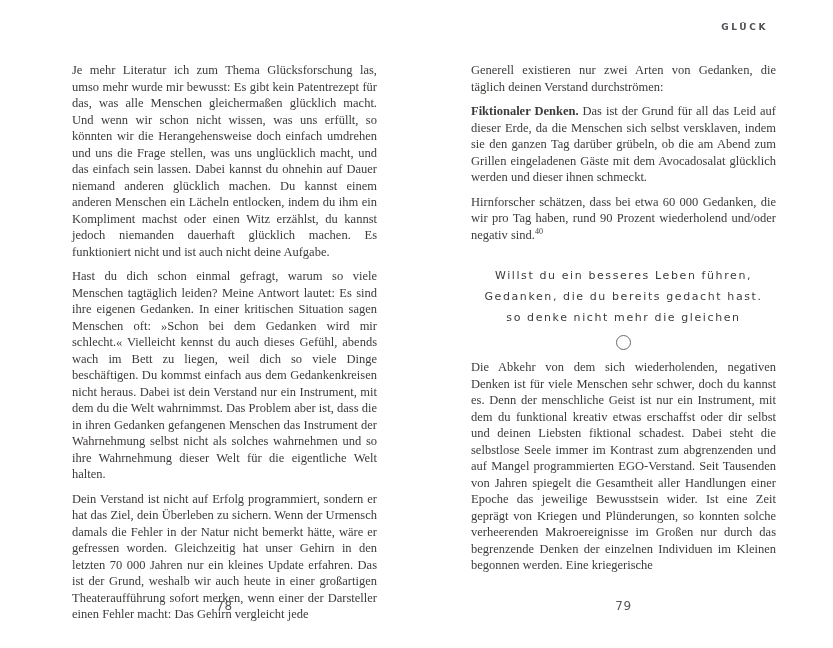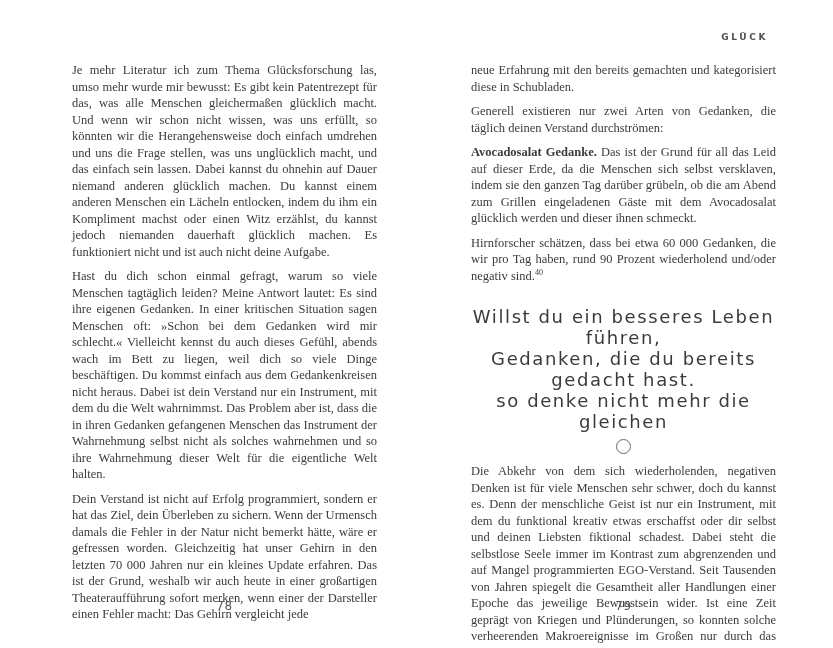--- a/index.html
+++ b/index.html
@@ -13,40 +13,39 @@
   }
   .running-header {
     position: absolute;
     top: 22px;
     right: 65px;
     font-family: "DejaVu Sans", sans-serif;
     font-size: 9px;
     font-weight: bold;
     letter-spacing: 2.6px;
     color: #4e5055;
-    margin-top: 10px;
   }
   .text-col {
     position: absolute;
     top: 54px;
     width: 321px;
     font-size: 12.5px;
     line-height: 16.5px;
     color: #3e3a37;
     text-align: justify;
   }
   .col-left  { left: 64px; }
   .col-right { left: 463px; width: 321px; }
   .text-col p { margin: 8px; }
   .bold { font-weight: bold; }
   sup { font-size: 8px; line-height: 0; vertical-align: super; }
   .quote {
     margin: 22px 0 4px 0;
     font-family: "DejaVu Sans", "Liberation Sans", sans-serif;
-    font-size: 18px;
+    font-size: 11px;
     line-height: 21px;
     letter-spacing: 1.6px;
     text-align: center;
     color: #3b3b3d;
   }
   .ornament {
     width: 13px;
     height: 13px;
     border: 1.6px solid #6a6a6c;
     border-radius: 50%;
@@ -73,23 +72,22 @@
   <div class="running-header">GLÜCK</div>
 
   <div class="text-col col-left">
       <p><span>Je mehr Literatur ich zum Thema Glücksforschung las, umso mehr wurde mir bewusst: Es gibt kein Patentrezept für das, was alle Menschen gleichermaßen glücklich macht. Und wenn wir schon nicht wissen, was uns erfüllt, so könnten wir die Herangehensweise doch einfach umdrehen und uns die Frage stellen, was uns unglücklich macht, und das einfach sein lassen. Dabei kannst du ohnehin auf Dauer niemand anderen glücklich machen. Du kannst einem anderen Menschen ein Lächeln entlocken, indem du ihm ein Kompliment machst oder einen Witz erzählst, du kannst jedoch niemanden dauerhaft glücklich machen. Es funktioniert nicht und ist auch nicht deine Aufgabe.</span></p>
       <p><span>Hast du dich schon einmal gefragt, warum so viele Menschen tagtäglich leiden? Meine Antwort lautet: Es sind ihre eigenen Gedanken. In einer kritischen Situation sagen Menschen oft: »Schon bei dem Gedanken wird mir schlecht.« Vielleicht kennst du auch dieses Gefühl, abends wach im Bett zu liegen, weil dich so viele Dinge beschäftigen. Du kommst einfach aus dem Gedankenkreisen nicht heraus. Dabei ist dein Verstand nur ein Instrument, mit dem du die Welt wahrnimmst. Das Problem aber ist, dass die in ihren Gedanken gefangenen Menschen das Instrument der Wahrnehmung selbst nicht als solches wahrnehmen und so ihre Wahrnehmung dieser Welt für die eigentliche Welt halten.</span></p>
       <p><span>Dein Verstand ist nicht auf Erfolg programmiert, sondern er hat das Ziel, dein Überleben zu sichern. Wenn der Urmensch damals die Fehler in der Natur nicht bemerkt hätte, wäre er gefressen worden. Gleichzeitig hat unser Gehirn in den letzten 70 000 Jahren nur ein kleines Update erfahren. Das ist der Grund, weshalb wir auch heute in einer großartigen Theateraufführung sofort merken, wenn einer der Darsteller einen Fehler macht: Das Gehirn vergleicht jede</span></p>
     </div>
 
   <div class="text-col col-right">
     <div>
-        <p><span>neue Erfahrung mit den bereits gemachten und kategorisiert diese in Schubladen.</span></p>
         <p><span>Generell existieren nur zwei Arten von Gedanken, die täglich deinen Verstand durchströmen:</span></p>
-        <p><span class="bold">Avocadosalat Gedanke.</span><span> Das ist der Grund für all das Leid auf dieser Erde, da die Menschen sich selbst versklaven, indem sie den ganzen Tag darüber grübeln, ob die am Abend zum Grillen eingeladenen Gäste mit dem Avocadosalat glücklich werden und dieser ihnen schmeckt.</span></p>
+        <p><span class="bold">Fiktionaler Denken.</span><span> Das ist der Grund für all das Leid auf dieser Erde, da die Menschen sich selbst versklaven, indem sie den ganzen Tag darüber grübeln, ob die am Abend zum Grillen eingeladenen Gäste mit dem Avocadosalat glücklich werden und dieser ihnen schmeckt.</span></p>
         <p><span>Hirnforscher schätzen, dass bei etwa 60 000 Gedanken, die wir pro Tag haben, rund 90 Prozent wiederholend und/oder negativ sind.</span><sup>40</sup></p>
       </div>
     <div class="quote">
         <div>Willst du ein besseres Leben führen,</div>
         <div>Gedanken, die du bereits gedacht hast.</div>
         <div>so denke nicht mehr die gleichen</div>
       </div>
     <div class="ornament"></div>
     <div>
         <p><span>Die Abkehr von dem sich wiederholenden, negativen Denken ist für viele Menschen sehr schwer, doch du kannst es. Denn der menschliche Geist ist nur ein Instrument, mit dem du funktional kreativ etwas erschaffst oder dir selbst und deinen Liebsten fiktional schadest. Dabei steht die selbstlose Seele immer im Kontrast zum abgrenzenden und auf Mangel programmierten EGO-Verstand. Seit Tausenden von Jahren spiegelt die Gesamtheit aller Handlungen einer Epoche das jeweilige Bewusstsein wider. Ist eine Zeit geprägt von Kriegen und Plünderungen, so konnten solche verheerenden Makroereignisse im Großen nur durch das begrenzende Denken der einzelnen Individuen im Kleinen begonnen werden. Eine kriegerische</span></p>

